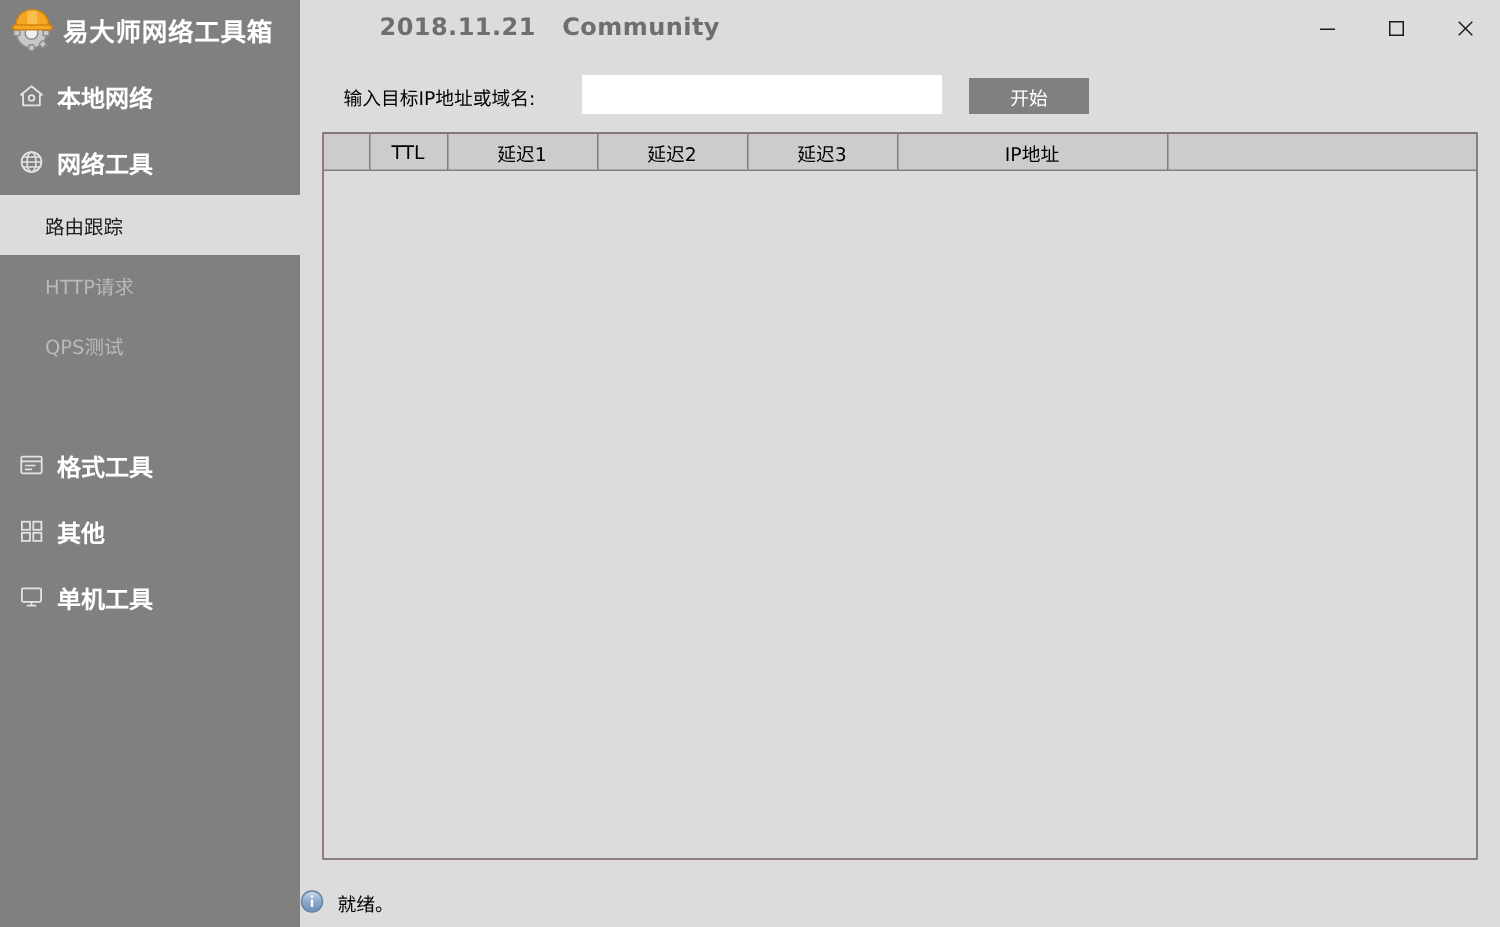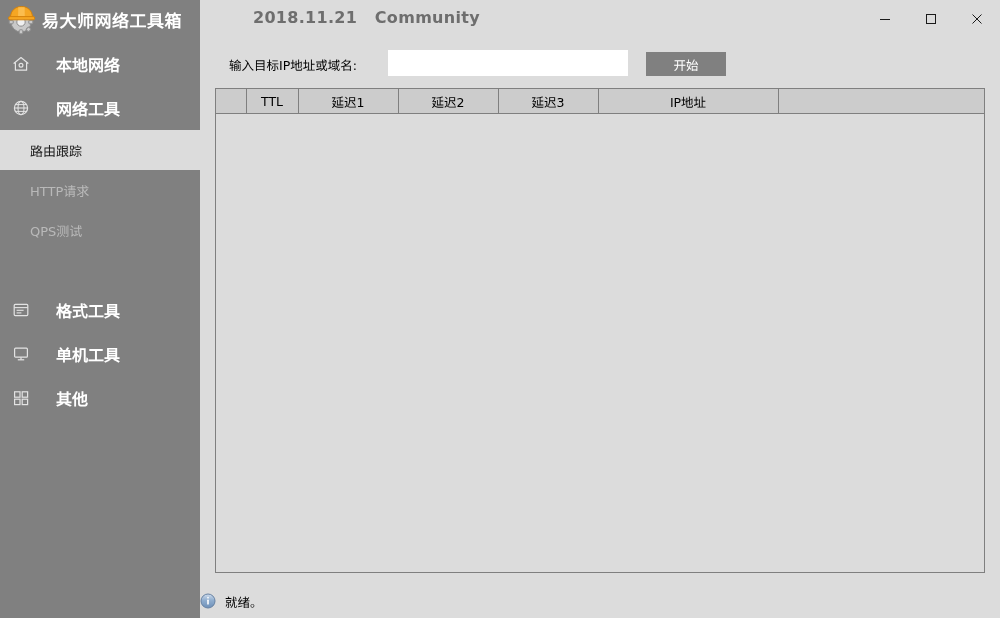--- a/index.html
+++ b/index.html
@@ -79,21 +79,20 @@
     margin-right: 6px;
     display: flex;
     align-items: center;
     justify-content: center;
   }
   .nav-group .g-label {
     color: #ffffff;
     font-size: 16px;
     font-weight: bold;
     white-space: nowrap;
-    margin-left: 18px;
   }
   .nav-sub {
     height: 40px;
     display: flex;
     align-items: center;
     padding-left: 30px;
     box-sizing: border-box;
     cursor: default;
   }
   .nav-sub .s-label {
@@ -351,38 +350,38 @@
             <line x1="4.6" y1="9.3" x2="11.6" y2="9.3" stroke="#e3e3e3" stroke-width="1.1"></line>
             <line x1="4.6" y1="11.9" x2="9.4" y2="11.9" stroke="#e3e3e3" stroke-width="1.1"></line>
           </svg>
         </span>
         <span class="g-label">格式工具</span>
       </div>
 
       <div class="nav-group">
         <span class="g-icon">
           <svg width="18" height="18" viewBox="0 0 18 18" aria-hidden="true">
-            <rect x="2.6" y="3.2" width="12.8" height="9" rx="1" fill="none" stroke="#e3e3e3" stroke-width="1.2"></rect>
-            <line x1="9" y1="12.2" x2="9" y2="14.6" stroke="#e3e3e3" stroke-width="1.2"></line>
-            <line x1="5.8" y1="14.8" x2="12.2" y2="14.8" stroke="#e3e3e3" stroke-width="1.2"></line>
-          </svg>
-        </span>
-        <span class="g-label">单机工具</span>
-      </div>
-
-      <div class="nav-group">
-        <span class="g-icon">
-          <svg width="18" height="18" viewBox="0 0 18 18" aria-hidden="true">
             <rect x="2.6" y="2.8" width="5.4" height="5.4" fill="none" stroke="#e3e3e3" stroke-width="1.2"></rect>
             <rect x="10.2" y="2.8" width="5.4" height="5.4" fill="none" stroke="#e3e3e3" stroke-width="1.2"></rect>
             <rect x="2.6" y="10.2" width="5.4" height="5.4" fill="none" stroke="#e3e3e3" stroke-width="1.2"></rect>
             <rect x="10.2" y="10.2" width="5.4" height="5.4" fill="none" stroke="#e3e3e3" stroke-width="1.2"></rect>
           </svg>
         </span>
         <span class="g-label">其他</span>
+      </div>
+
+      <div class="nav-group">
+        <span class="g-icon">
+          <svg width="18" height="18" viewBox="0 0 18 18" aria-hidden="true">
+            <rect x="2.6" y="3.2" width="12.8" height="9" rx="1" fill="none" stroke="#e3e3e3" stroke-width="1.2"></rect>
+            <line x1="9" y1="12.2" x2="9" y2="14.6" stroke="#e3e3e3" stroke-width="1.2"></line>
+            <line x1="5.8" y1="14.8" x2="12.2" y2="14.8" stroke="#e3e3e3" stroke-width="1.2"></line>
+          </svg>
+        </span>
+        <span class="g-label">单机工具</span>
       </div>
 
     </div>
   </div>
 
   <div class="titlebar">
     <div class="titlebar-text">2018.11.21   Community</div>
     <div class="winbtns">
       <div class="winbtn">
         <svg width="12" height="12" viewBox="0 0 12 12" aria-hidden="true">

